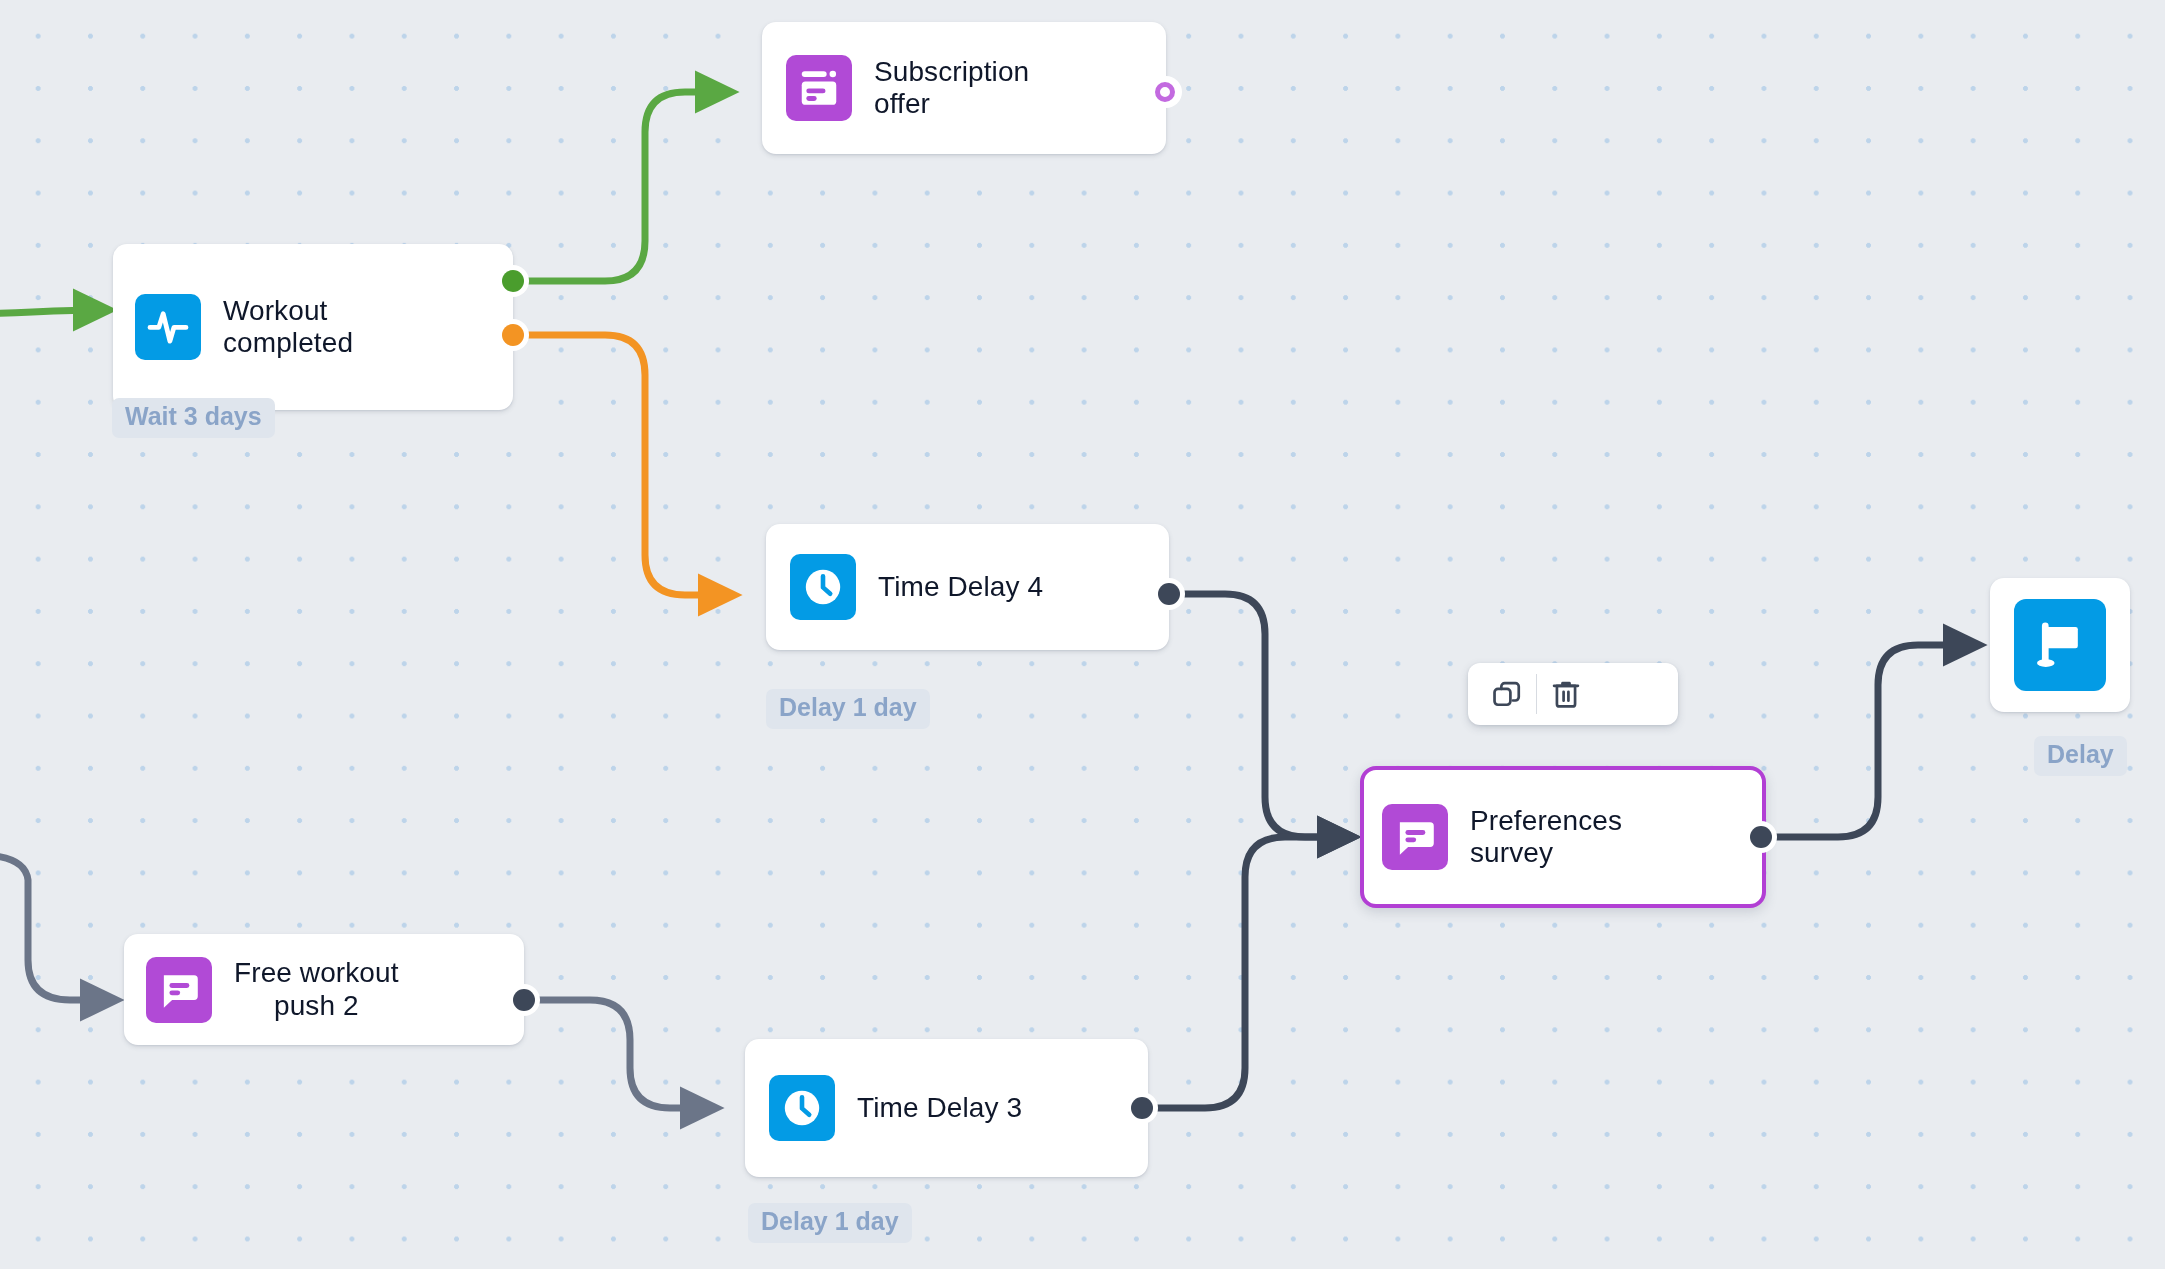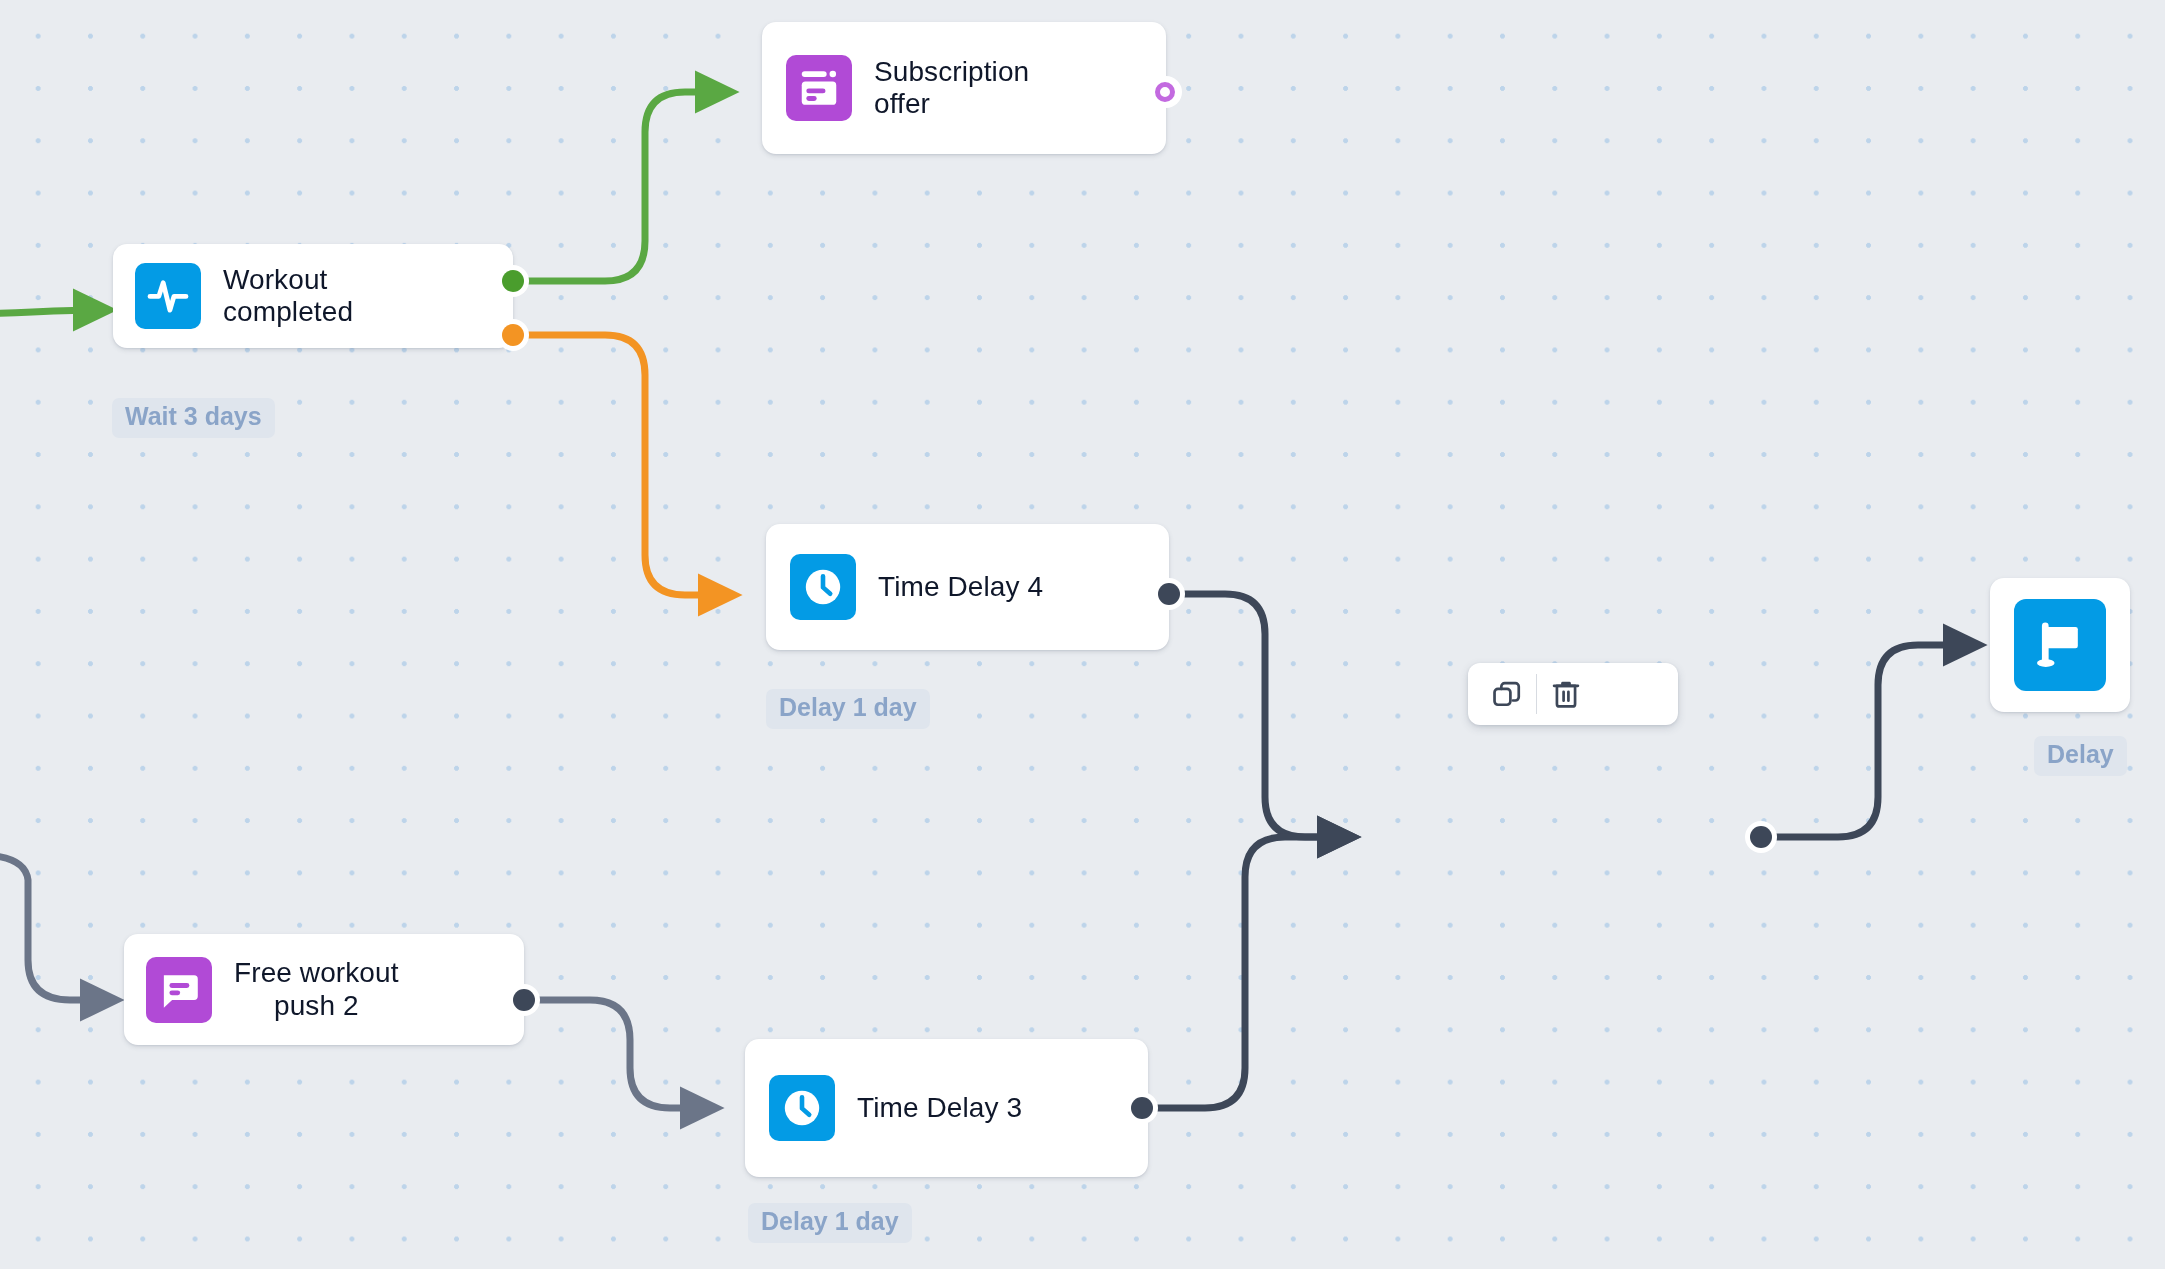--- a/index.html
+++ b/index.html
@@ -142,21 +142,21 @@
         <rect x="5.4" y="12.2" width="10" height="2.6" rx="1.3" fill="#b14ad6"></rect>
         <rect x="5.4" y="16.2" width="5.4" height="2.6" rx="1.3" fill="#b14ad6"></rect>
       </svg>
     </div>
     <div class="node-label">Subscription
 offer</div>
   </div>
   <div class="port-notch" style="left:1150px;top:76px;"></div>
   <div class="port port-ring" style="left:1155px;top:82px;"></div>
 
-  <div class="node" style="left:113px;top:244px;width:400px;height:104px;padding-left:22px;">
+  <div class="node" style="left:113px;top:244px;width:400px;height:166px;padding-left:22px;">
     <div class="node-icon icon-blue">
       <svg width="46" height="46" viewBox="0 0 24 24" aria-hidden="true">
         <path d="M2.6 12.2 H7.2 L9.5 5.1 L13.0 19.4 L15.1 12.2 H21.4" fill="none" stroke="#fff" stroke-width="2.5" stroke-linecap="round" stroke-linejoin="round"></path>
       </svg>
     </div>
     <div class="node-label">Workout
 completed</div>
   </div>
   <div class="port-notch" style="left:497px;top:265px;"></div>
   <div class="port port-green" style="left:502px;top:270px;"></div>
@@ -215,20 +215,31 @@
     <div class="tb-btn" title="Delete">
       <svg width="34" height="34" viewBox="0 0 24 24" aria-hidden="true">
         <path d="M3.6 6.2 H20.4" stroke="#3d4758" stroke-width="1.9" stroke-linecap="round" fill="none"></path>
         <path d="M9.6 3.4 H14.4 A1 1 0 0 1 15.4 4.4 V6.2 H8.6 V4.4 A1 1 0 0 1 9.6 3.4 Z" fill="#3d4758"></path>
         <path d="M5.6 6.2 H18.4 V19.0 A1.8 1.8 0 0 1 16.6 20.8 H7.4 A1.8 1.8 0 0 1 5.6 19.0 Z" fill="none" stroke="#3d4758" stroke-width="1.9" stroke-linejoin="round"></path>
         <path d="M10.3 10.4 V16.7 M13.7 10.4 V16.7" stroke="#3d4758" stroke-width="1.9" stroke-linecap="round"></path>
       </svg>
     </div>
   </div>
 
+  <div class="node selected" style="left:1360px;top:766px;width:406px;height:142px;padding-left:18px;">
+    <div class="node-icon icon-purple">
+      <svg width="46" height="46" viewBox="0 0 24 24" aria-hidden="true">
+        <path d="M4.1 4.3 H19.9 A1.9 1.9 0 0 1 21.8 6.2 V15.3 A1.9 1.9 0 0 1 19.9 17.2 H8.4 L4.1 21.2 Z" fill="#fff"></path>
+        <rect x="7.0" y="8.4" width="10.4" height="2.5" rx="1.25" fill="#b14ad6"></rect>
+        <rect x="7.0" y="12.2" width="5.6" height="2.5" rx="1.25" fill="#b14ad6"></rect>
+      </svg>
+    </div>
+    <div class="node-label">Preferences
+survey</div>
+  </div>
   <div class="port-notch" style="left:1745px;top:821px;"></div>
   <div class="port port-dark" style="left:1750px;top:826px;"></div>
 
   <div class="node" style="left:1990px;top:578px;width:140px;height:134px;justify-content:center;">
     <div class="node-icon icon-blue" style="width:92px;height:92px;border-radius:12px;">
       <svg width="62" height="62" viewBox="0 0 24 24" aria-hidden="true">
         <path d="M6.3 4.6 V18.6" stroke="#fff" stroke-width="2.6" stroke-linecap="round" fill="none"></path>
         <path d="M6.3 5.0 H18.0 A0.9 0.9 0 0 1 18.9 5.9 V12.4 A0.9 0.9 0 0 1 18.0 13.3 H6.3 Z" fill="#fff"></path>
         <ellipse cx="6.5" cy="19.0" rx="3.4" ry="1.5" fill="#fff"></ellipse>
       </svg>

